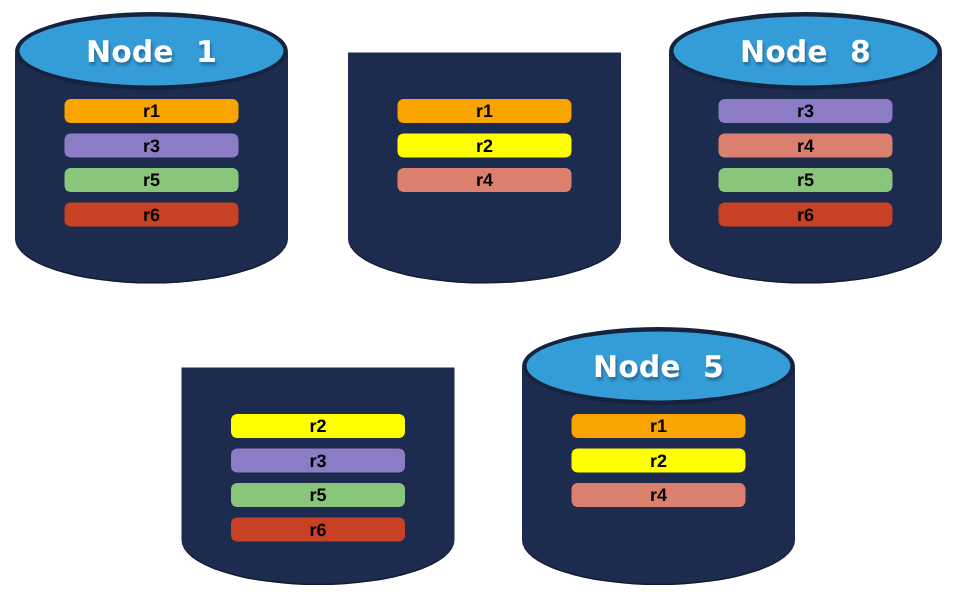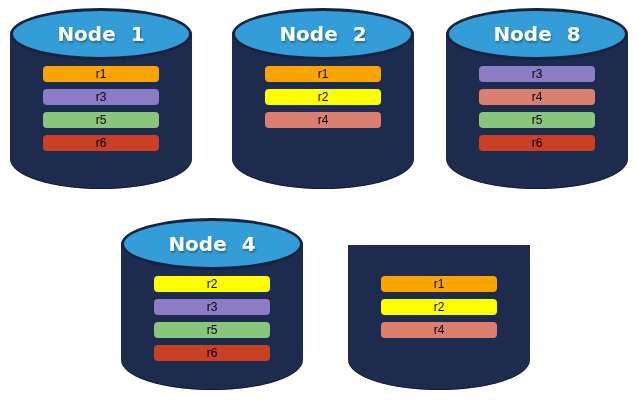--- a/index.html
+++ b/index.html
@@ -44,21 +44,21 @@
   .bars {
     position: absolute; left: 0; right: 0; top: 58px;
     display: flex; flex-direction: column; align-items: center; gap: 7px;
     z-index: 3;
   }
   .bar {
     width: 116px; height: 16px;
     border-radius: 4px;
     display: flex; align-items: center; justify-content: center;
     font-family: "Liberation Sans", sans-serif;
-    font-weight: normal; font-size: 12px;
+    font-weight: bold; font-size: 12px;
     color: var(--bar-label, #000000);
     line-height: 16px;
   }
 </style>
 </head>
 <body>
 
 <div class="cylinder" id="node1">
   <div class="cyl-body"></div>
   <div class="cyl-top">
@@ -67,23 +67,20 @@
   <div class="bars">
       <div class="bar" style="background: rgb(249, 164, 0);">r1</div>
       <div class="bar" style="background: rgb(139, 124, 197);">r3</div>
       <div class="bar" style="background: rgb(138, 197, 124);">r5</div>
       <div class="bar" style="background: rgb(201, 65, 36);">r6</div>
     </div>
 </div>
 
 <div class="cylinder" id="node2">
   <div class="cyl-body"></div>
-  <div class="cyl-top">
-    <span class="cyl-title">Node 2</span>
-  </div>
   <div class="bars">
       <div class="bar" style="background: rgb(249, 164, 0);">r1</div>
       <div class="bar" style="background: rgb(255, 255, 0);">r2</div>
       <div class="bar" style="background: rgb(219, 128, 110);">r4</div>
     </div>
 </div>
 
 <div class="cylinder" id="node3">
   <div class="cyl-body"></div>
   <div class="cyl-top">
@@ -92,31 +89,31 @@
   <div class="bars">
       <div class="bar" style="background: rgb(139, 124, 197);">r3</div>
       <div class="bar" style="background: rgb(219, 128, 110);">r4</div>
       <div class="bar" style="background: rgb(138, 197, 124);">r5</div>
       <div class="bar" style="background: rgb(201, 65, 36);">r6</div>
     </div>
 </div>
 
 <div class="cylinder" id="node4">
   <div class="cyl-body"></div>
-  <div class="cyl-top">
-    <span class="cyl-title">Node 4</span>
-  </div>
   <div class="bars">
       <div class="bar" style="background: rgb(255, 255, 0);">r2</div>
       <div class="bar" style="background: rgb(139, 124, 197);">r3</div>
       <div class="bar" style="background: rgb(138, 197, 124);">r5</div>
       <div class="bar" style="background: rgb(201, 65, 36);">r6</div>
     </div>
 </div>
 
 <div class="cylinder" id="node5">
   <div class="cyl-body"></div>
+  <div class="cyl-top">
+    <span class="cyl-title">Node 5</span>
+  </div>
   <div class="bars">
       <div class="bar" style="background: rgb(249, 164, 0);">r1</div>
       <div class="bar" style="background: rgb(255, 255, 0);">r2</div>
       <div class="bar" style="background: rgb(219, 128, 110);">r4</div>
     </div>
 </div>
 
 </body></html>

